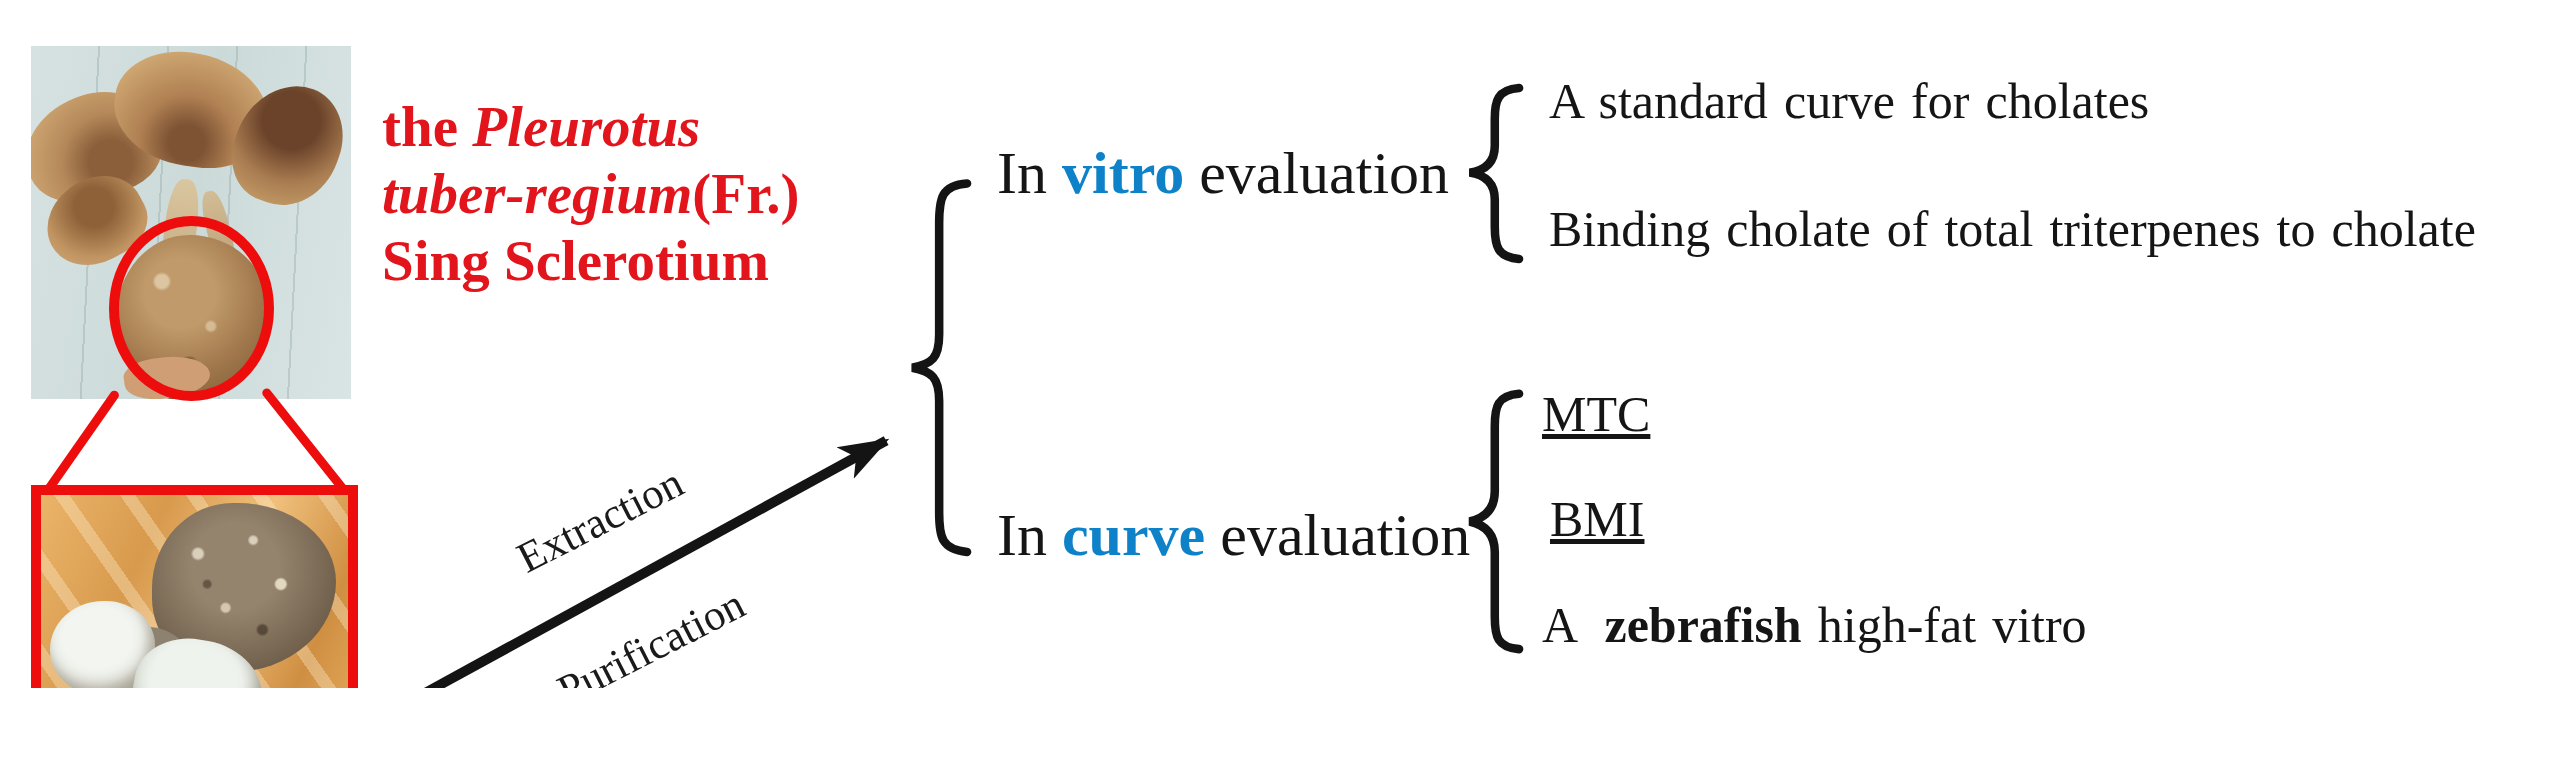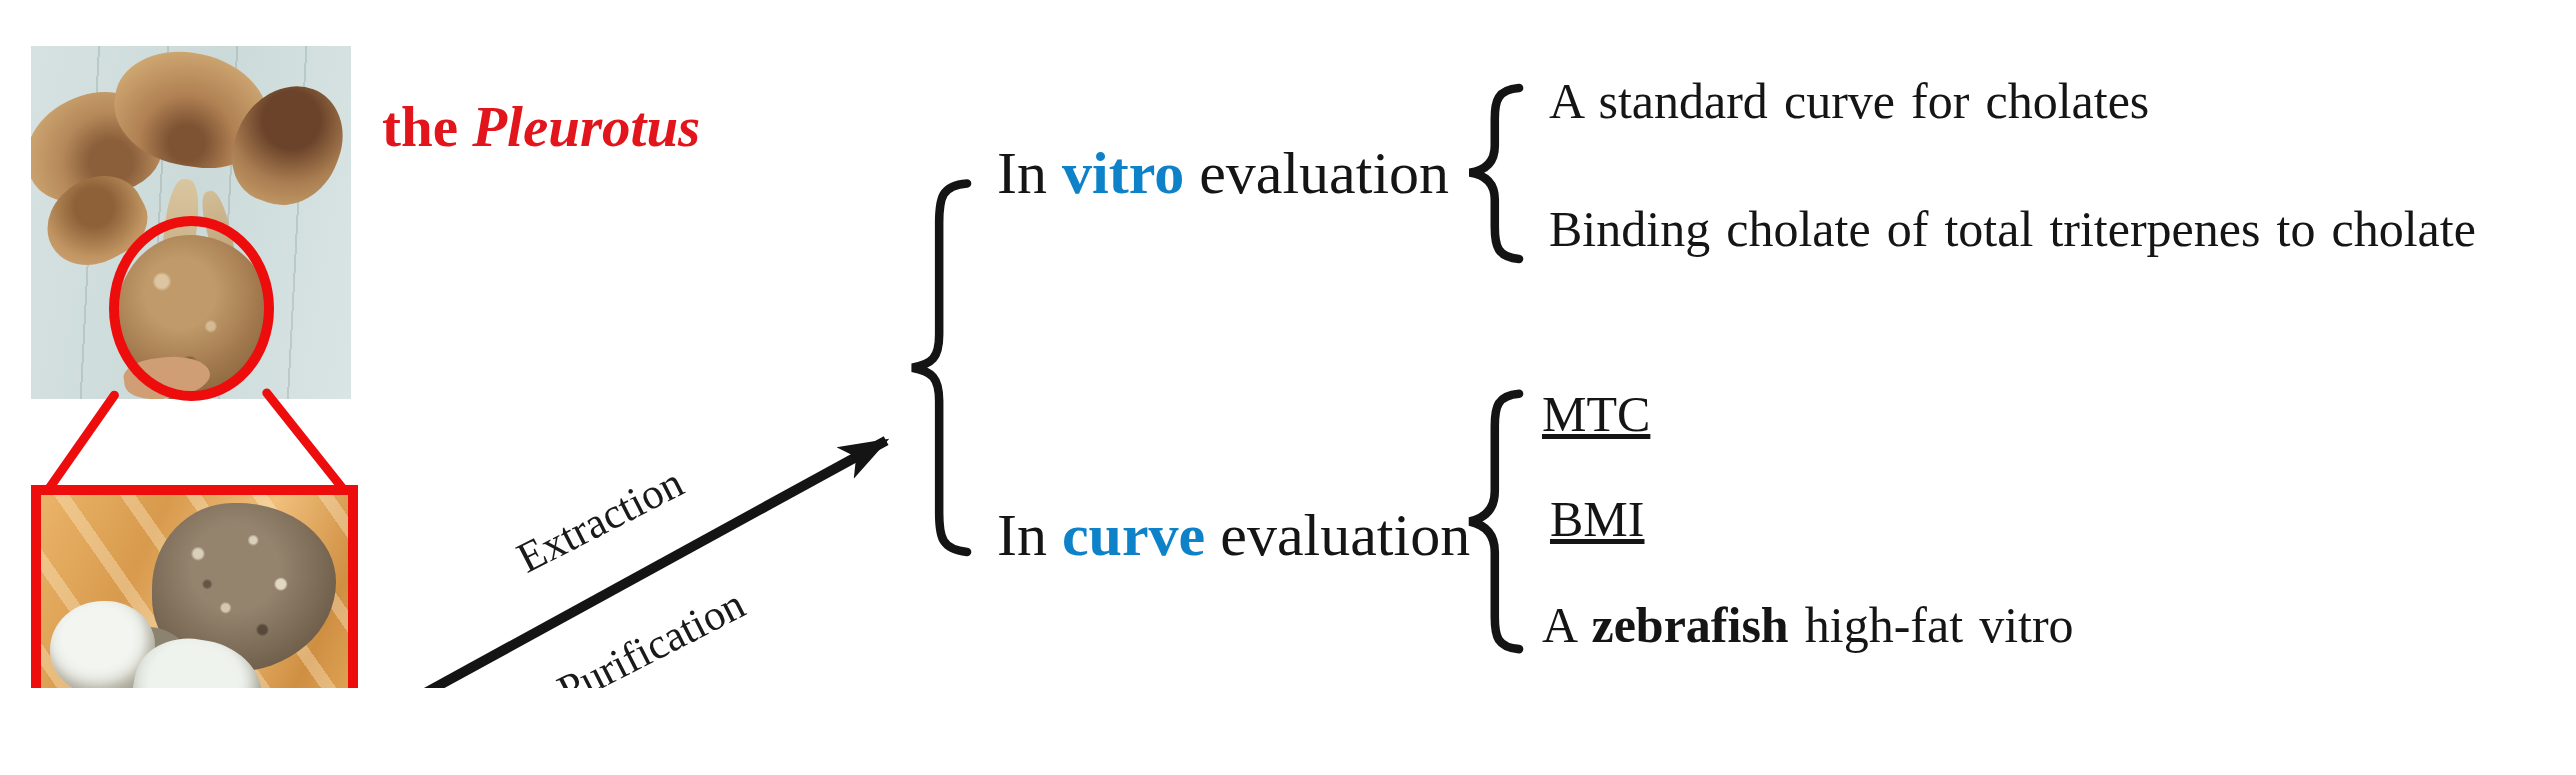--- a/index.html
+++ b/index.html
@@ -93,21 +93,21 @@
   .branch-label{font-size:60px;white-space:nowrap;transform:translateY(-50%);}
   .branch-label .kw{color:#0e82c9;font-weight:bold;}
   .lbl-vitro{left:997px;top:173px;}
   .lbl-vivo{left:997px;top:535px;}
   .item{font-size:50px;word-spacing:3.6px;white-space:nowrap;transform:translateY(-50%);}
   .it-v1{left:1549px;top:101px;}
   .it-v2{left:1549px;top:229px;}
   .it-w1{left:1542px;top:414px;text-decoration:underline;}
   .it-w2{left:1550px;top:519px;text-decoration:underline;}
   .it-w3{left:1542px;top:625px;}
-  .bold{font-weight:bold;}
+  .bold{font-weight:bold;margin-left:13px;}
 
   svg.overlay{left:0;top:0;width:2576px;height:775px;pointer-events:none;}
 </style>
 </head>
 <body>
 
 <div class="stage">
 
   <div class="abs photo1">
     <div class="blob cap-a"></div>
@@ -126,20 +126,22 @@
 
   <div class="abs photo2">
     <div class="blob tuber"></div>
     <div class="blob slice-back"></div>
     <div class="blob slice-1"></div>
     <div class="blob slice-2"></div>
   </div>
 
   <div class="abs species">
     <div><span>the </span><span class="it">Pleurotus</span></div>
+    <div><span class="it">tuber-regium</span><span>(Fr.)</span></div>
+    <div><span>Sing Sclerotium</span></div>
   </div>
 
   <svg class="abs overlay" viewBox="0 0 2864 862">
     <defs>
       <marker id="ah" markerUnits="userSpaceOnUse" markerWidth="70" markerHeight="50" refX="52" refY="22" orient="auto">
         <path d="M0,2 L56,22 L0,42 L14,22 Z" fill="#141414"></path>
       </marker>
     </defs>
 
     <line x1="470" y1="772" x2="985" y2="490" stroke="#141414" stroke-width="11" marker-end="url(#ah)"></line>

